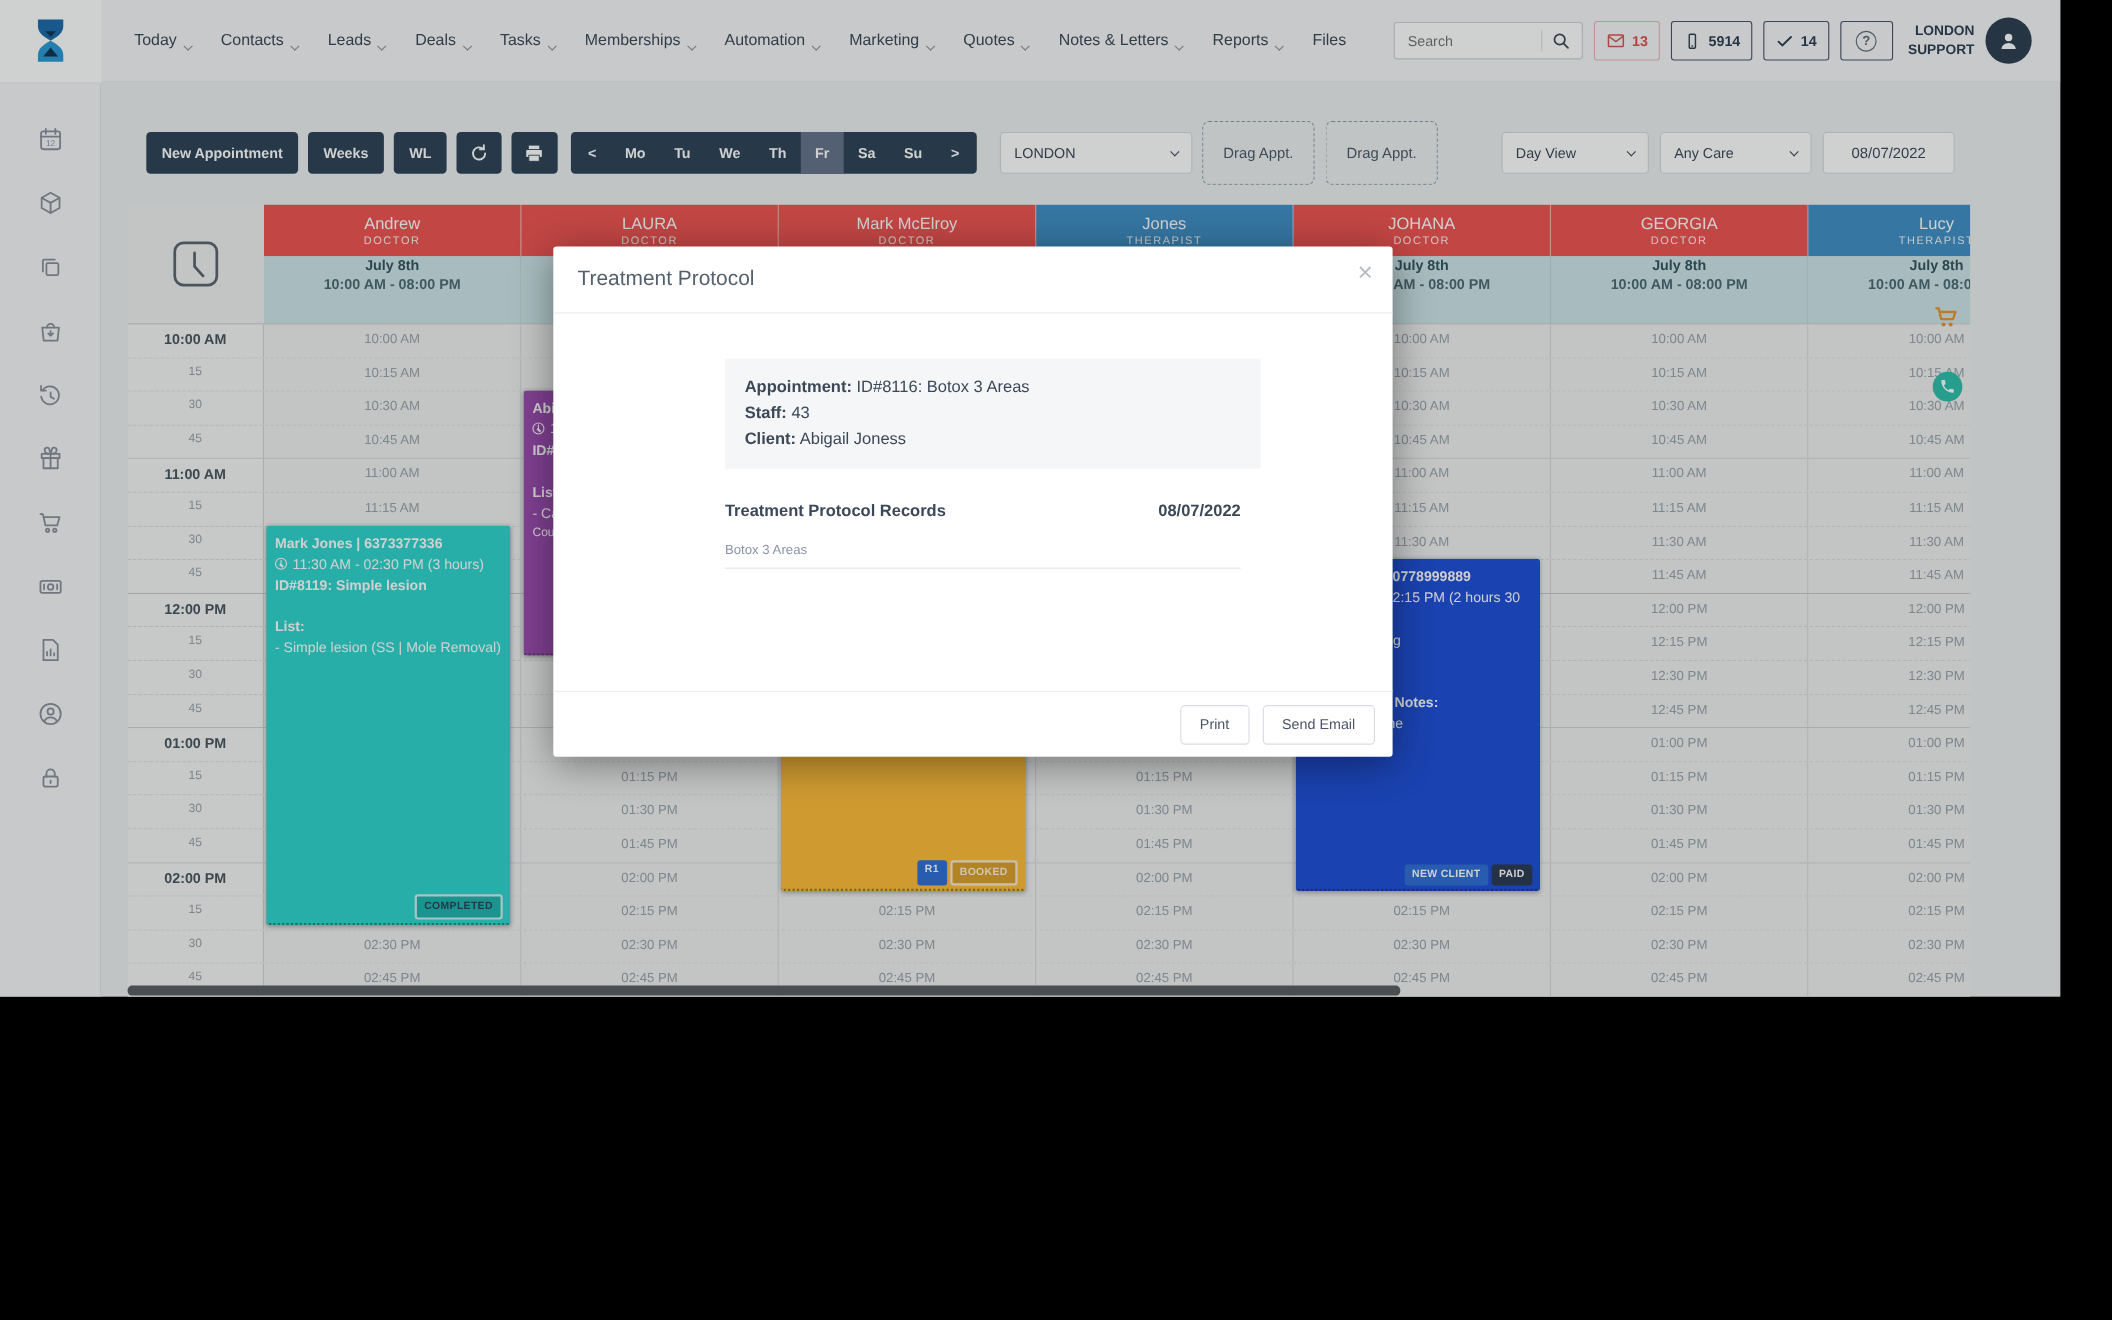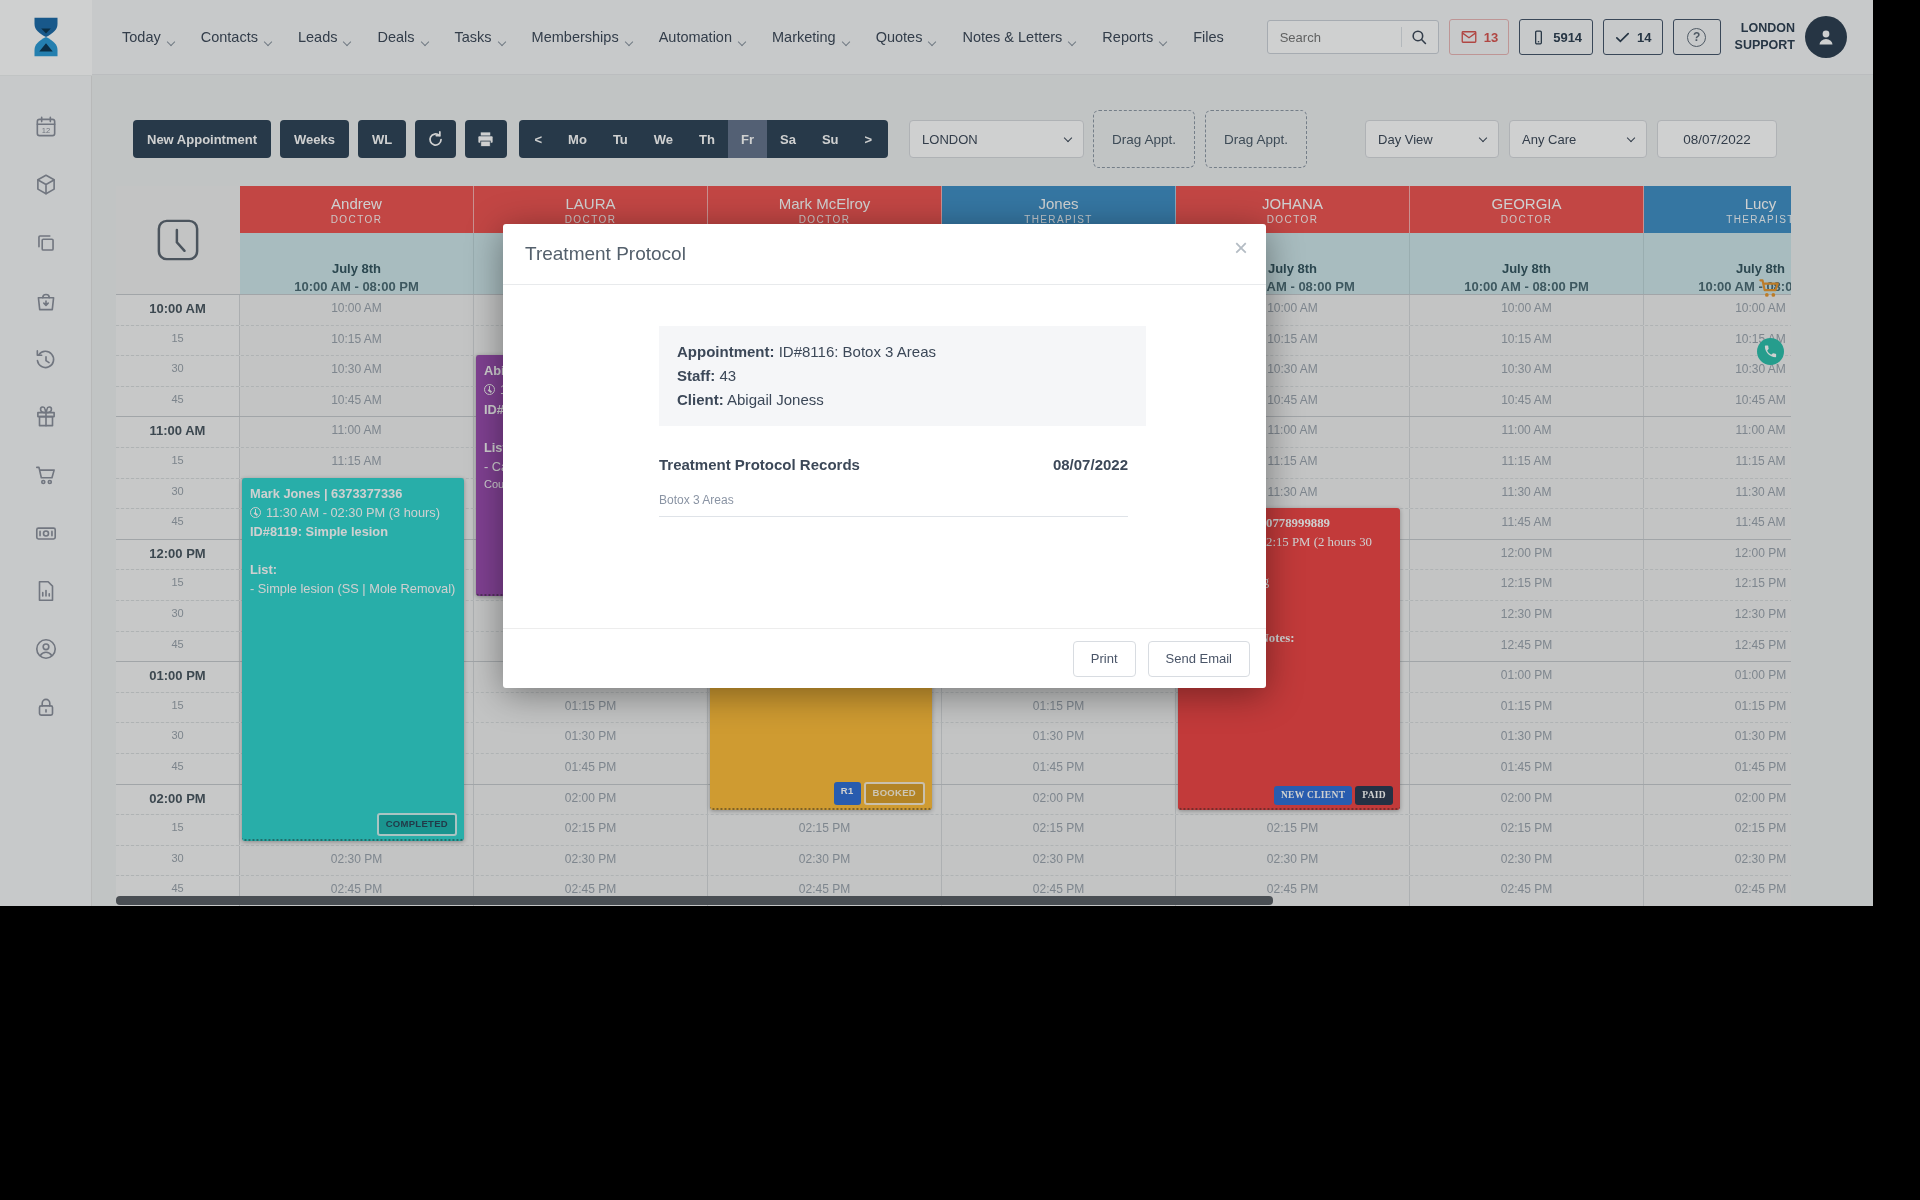--- a/index.html
+++ b/index.html
@@ -57,21 +57,21 @@
 
   
   .calendar{position:absolute;left:116px;top:186px;width:1675px;height:720px;overflow:hidden;background:#f0f0f0;z-index:4}
   .cal-head{display:flex;width:1762px}
   .gutter-head{width:124px;flex:none;display:flex;align-items:center;justify-content:center}
   .col-head{width:234px;flex:none}
   .name-band{height:47px;display:flex;flex-direction:column;align-items:center;justify-content:center;color:#fff;
     border-right:1px solid rgba(255,255,255,.55);cursor:pointer}
   .name{font-size:15px;font-weight:normal}
   .role{font-size:10px;letter-spacing:1.4px;opacity:.92;margin-top:2px}
-  .sub-band{height:61px;background:#cfe7ea;display:flex;flex-direction:column;align-items:center;justify-content:flex-end;
+  .sub-band{height:61px;background:#cfe7ea;display:flex;flex-direction:column;align-items:center;justify-content:flex-start;
     color:#33545f;font-size:13px;border-right:1px solid #bcd4d8}
   .sub-date{font-weight:bold;margin-bottom:3px}
   .sub-hours{font-weight:bold;opacity:.85}
   .grid{position:relative;width:1762px;height:612px}
   .grow{display:flex;height:30.6px;border-top:1px dashed #d8dbdd}
   .grow.hour{border-top:1px solid #c6cacd}
   .gutter-cell{width:124px;flex:none;text-align:center;padding-top:6px;background:#f5f5f5;border-right:1px solid #d2d5d8}
   .gutter-cell.h{font-size:13px;font-weight:bold;color:#48555f}
   .gutter-cell.m{font-size:11px;color:#98a1aa}
   .cell{width:234px;flex:none;text-align:center;padding-top:6px;font-size:12px;color:#9aa3ad;
@@ -644,21 +644,21 @@
           <div class="line b">List:</div>
           <div class="line">- Care plan</div>
           <div class="line sm">Counselling</div>
         </div>
         <div class="appt" style="left: 594px; top: 244.8px; width: 222px; height: 271.4px; background: rgb(255, 189, 57);">
           <div class="badges">
             <span class="badge" style="background: rgb(47, 111, 214); color: rgb(255, 255, 255);">R1</span>
             <span class="badge bordered" style="background: rgb(221, 160, 42); color: rgb(253, 243, 220);">BOOKED</span>
           </div>
         </div>
-        <div class="appt" style="left: 1062px; top: 214.2px; width: 222px; height: 302px; background: #ef4444; font-family: Liberation Serif, serif;">
+        <div class="appt" style="left: 1062px; top: 214.2px; width: 222px; height: 302px; background: #1d4ed8;">
           <div class="line b ind">0778999889</div>
           <div class="line ind">2:15 PM (2 hours 30</div>
           <div class="line"></div>
           <div class="line">g Flow Booking</div>
           <div class="line"></div>
           <div class="line"></div>
           <div class="line b">Consultation Notes:</div>
           <div class="line">as taken via the</div>
           <div class="line">plementation</div>
           <div class="badges">

